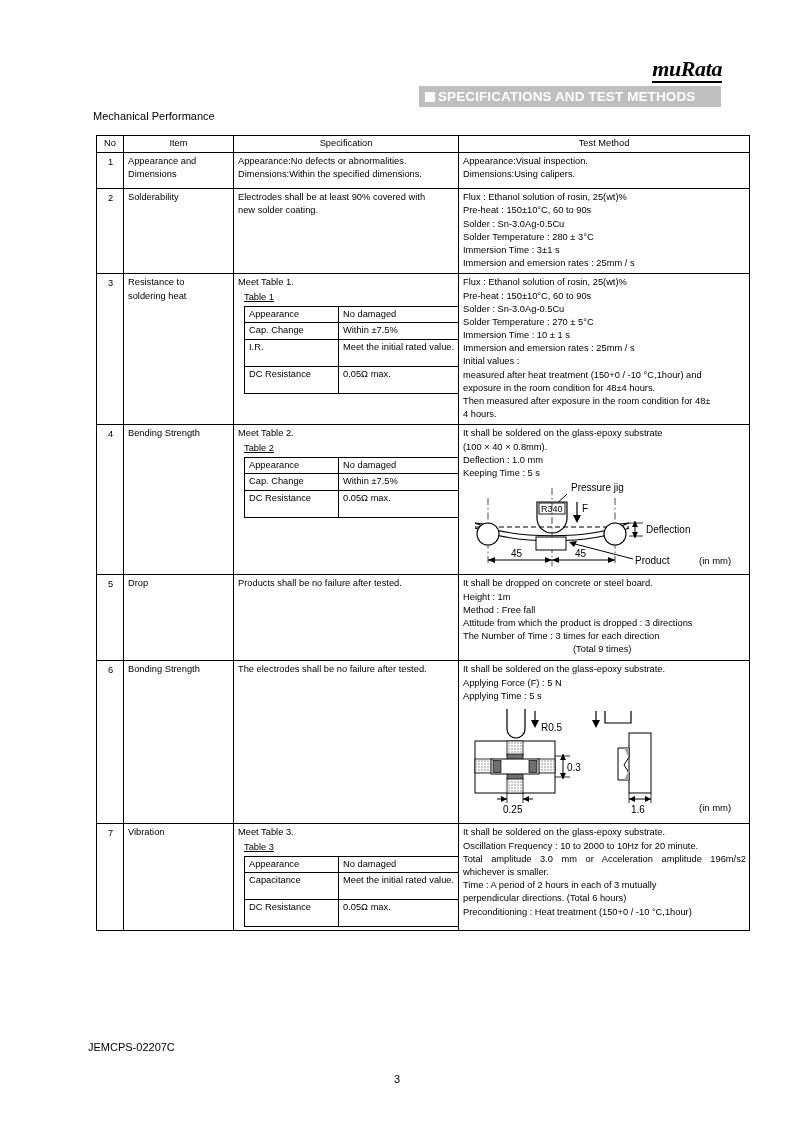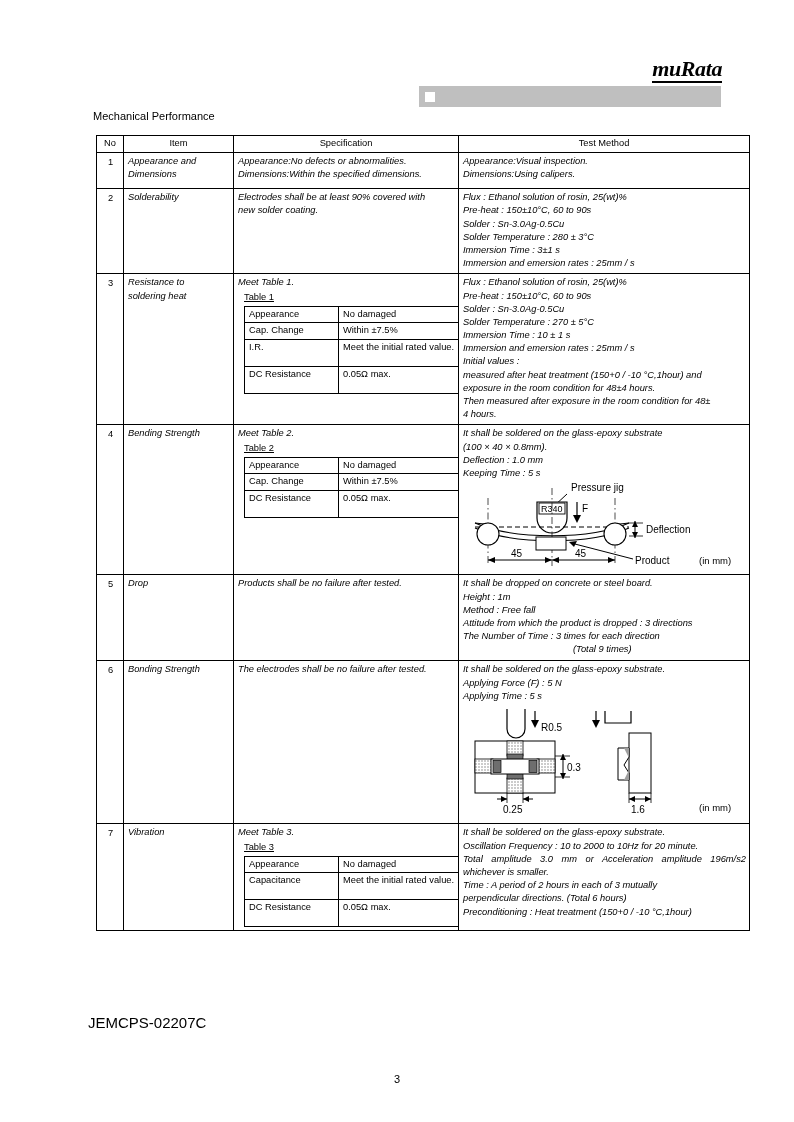--- a/index.html
+++ b/index.html
@@ -88,21 +88,20 @@
     vertical-align: middle;
   }
   .col-no    { width: 22px;  text-align: center; }
   .col-item  { width: 105px; }
   .col-spec  { width: 220px; }
   .col-test  { width: 286px; }
   td.col-no  { text-align: center; padding-top: 3px; }
 
   .main-table td p {
     margin: 0;
-    font-style: italic;
   }
   .center-ind { padding-left: 110px; }
 
   .justify {
     text-align: justify;
     text-align-last: left;
   }
 
   
   .tbl-label {
@@ -128,41 +127,42 @@
   .inner-table td.tall { height: 23px; }
 
   
   .diagram { position: relative; }
   .diagram svg { display: block; }
 
   
   .footer-left {
     position: absolute;
     left: 88px;
-    top: 1014px;
-    font-size: 15px;
+    top: 1041px;
+    font-size: 11px;
   }
   .footer-page {
     position: absolute;
     left: 0;
     top: 1073px;
     width: 794px;
     text-align: center;
     font-size: 11px;
   }
 </style>
 </head>
 <body>
 
 <div class="logo">
   <span>muRata</span>
 </div>
 
 <div class="spec-bar">
   <span class="bullet"></span>
+  <span class="spec-title">SPECIFICATIONS AND TEST METHODS</span>
 </div>
 
 <div class="section-title">Mechanical Performance</div>
 
 <table class="main-table">
   <thead>
     <tr>
       <th class="col-no">No</th>
       <th class="col-item">Item</th>
       <th class="col-spec">Specification</th>

